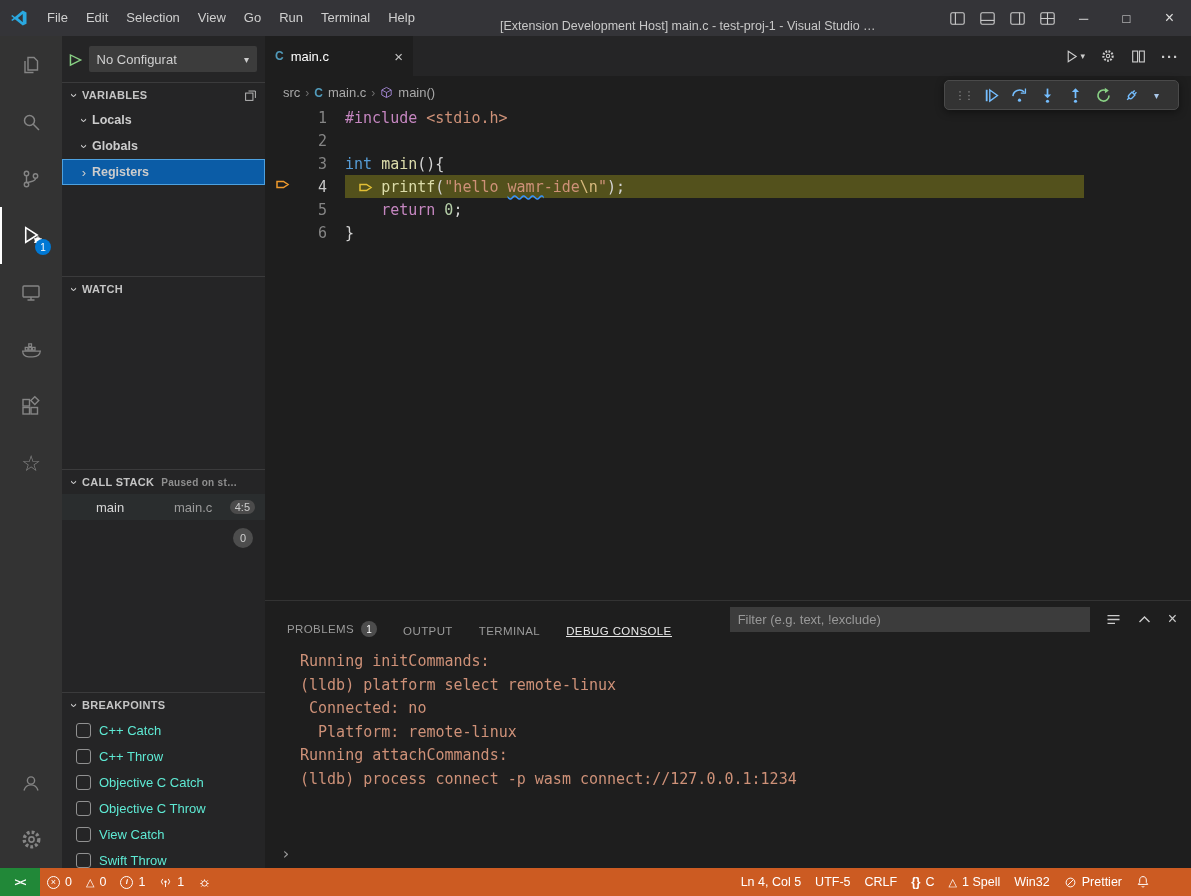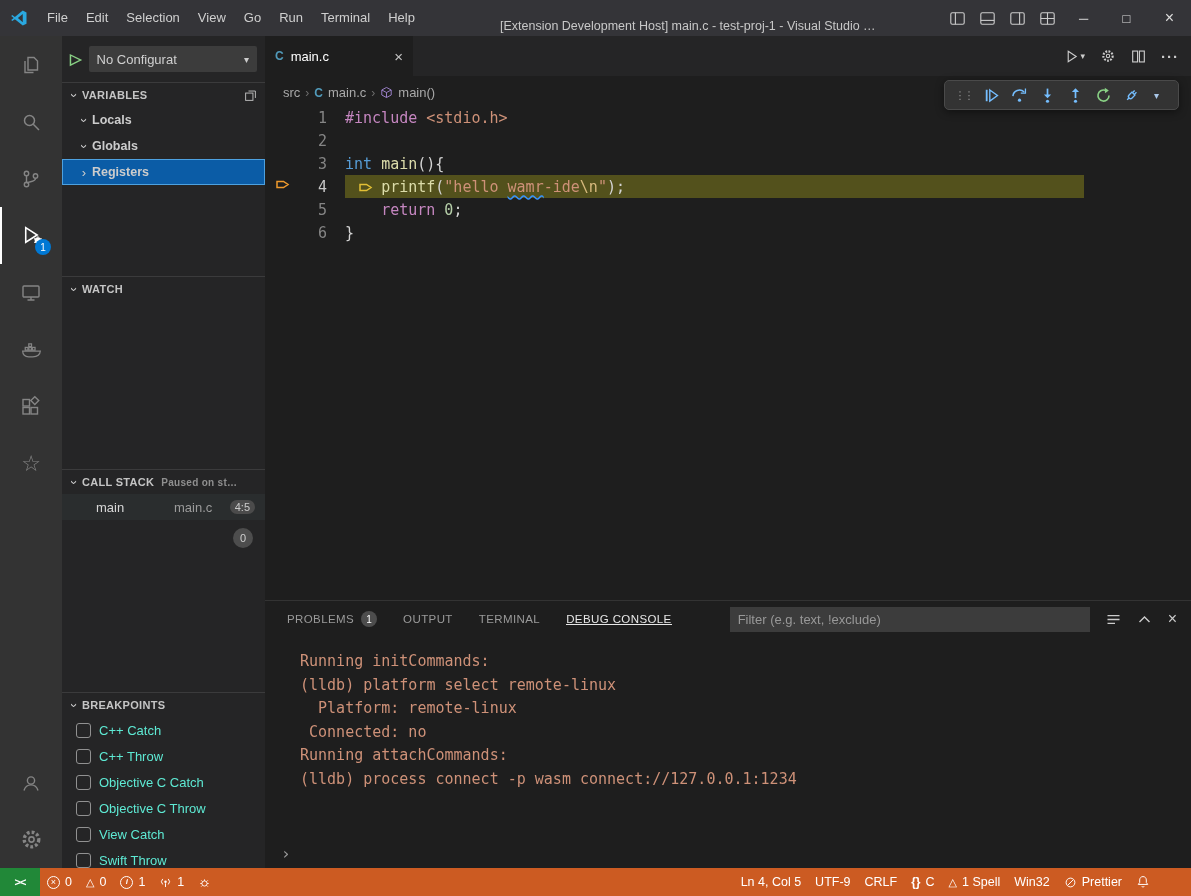--- a/index.html
+++ b/index.html
@@ -78,21 +78,21 @@
   .tok-str{color:#ce9178}.tok-esc{color:#d7ba7d}.tok-num{color:#b5cea8}.tok-pl{color:#d4d4d4}
   .tok-sp{text-decoration:underline;text-decoration-style:wavy;text-decoration-color:#3794ff;text-underline-offset:3px}
   .dtoolbar{position:absolute;top:44px;right:12px;height:30px;background:#333333;border:1px solid #4a4a4a;border-radius:5px;box-shadow:0 2px 8px rgba(0,0,0,.45);display:flex;align-items:center;padding:0 5px;gap:1px}
   .dtbtn{width:27px;height:26px;display:flex;align-items:center;justify-content:center}
   .grip{color:#8f8f8f;font-size:11px;letter-spacing:-2px}
   .dd2{font-size:10px;color:#a9c7e8;margin-left:-6px}
 
   
   .panel{position:absolute;left:265px;right:0;top:600px;height:268px;background:#1e1e1e;border-top:1px solid #333}
   .panel-header{height:36px;display:flex;align-items:center;padding:0 14px 0 22px}
-  .panel-tabs{display:flex;height:100%;align-items:center}
+  .panel-tabs{display:flex;height:100%;align-items:flex-end}
   .ptab{margin-right:26px;font-size:11.5px;letter-spacing:.4px;color:#9a9a9a;display:flex;align-items:center;gap:7px}
   .ptab.active{color:#e7e7e7;box-shadow:inset 0 -1px 0 #e7e7e7}
   .pbadge{min-width:16px;height:16px;border-radius:8px;background:#4d4d4d;color:#fff;font-size:10px;display:flex;align-items:center;justify-content:center;padding:0 4px}
   .filter{margin-left:auto;width:360px;height:25px;background:#3c3c3c;border:none;outline:none;color:#ccc;font-size:13px;padding:0 8px;font-family:"Liberation Sans",sans-serif}
   .filter::placeholder{color:#989898}
   .panel-actions{display:flex;align-items:center;gap:17px;margin-left:16px}
   .pa-btn{display:flex;align-items:center}
   .x-ico{font-size:16px;color:#ccc}
   .console{padding:13px 0 0 35px;font-family:"DejaVu Sans Mono","Liberation Mono",monospace;font-size:15px;line-height:23.5px;color:#ce9178}
   .cline{white-space:pre}
@@ -512,22 +512,22 @@
             </svg>
           </div>
           <div class="pa-btn">
             <span class="x-ico">×</span>
           </div>
         </div>
     </div>
     <div class="console" id="console">
         <div class="cline">Running initCommands:</div>
         <div class="cline">(lldb) platform select remote-linux</div>
+        <div class="cline"> Connected: no</div>
         <div class="cline">  Platform: remote-linux</div>
-        <div class="cline"> Connected: no</div>
         <div class="cline">Running attachCommands:</div>
         <div class="cline">(lldb) process connect -p wasm connect://127.0.0.1:1234</div>
       </div>
     <div class="console-prompt">
       <span class="prompt-chev">›</span>
       <input class="console-input" style="">
     </div>
   </div>
 
   <div class="statusbar">
@@ -571,21 +571,21 @@
               <path d="M8 6V4.2M5.4 6.8 4 5.4M10.6 6.8 12 5.4M4.8 9.2H2.8M13.2 9.2h-2M5.4 11.6 4 13M10.6 11.6 12 13"></path>
             </svg>
           </span>
         </div>
       </div>
     <div class="st-right" id="status-right">
         <div class="st-item">
           <span>Ln 4, Col 5</span>
         </div>
         <div class="st-item">
-          <span>UTF-9</span>
+          <span>UTF-5</span>
         </div>
         <div class="st-item">
           <span>CRLF</span>
         </div>
         <div class="st-item">
           <span class="ico">
             <span class="braces">{}</span>
           </span>
           <span>C</span>
         </div>

